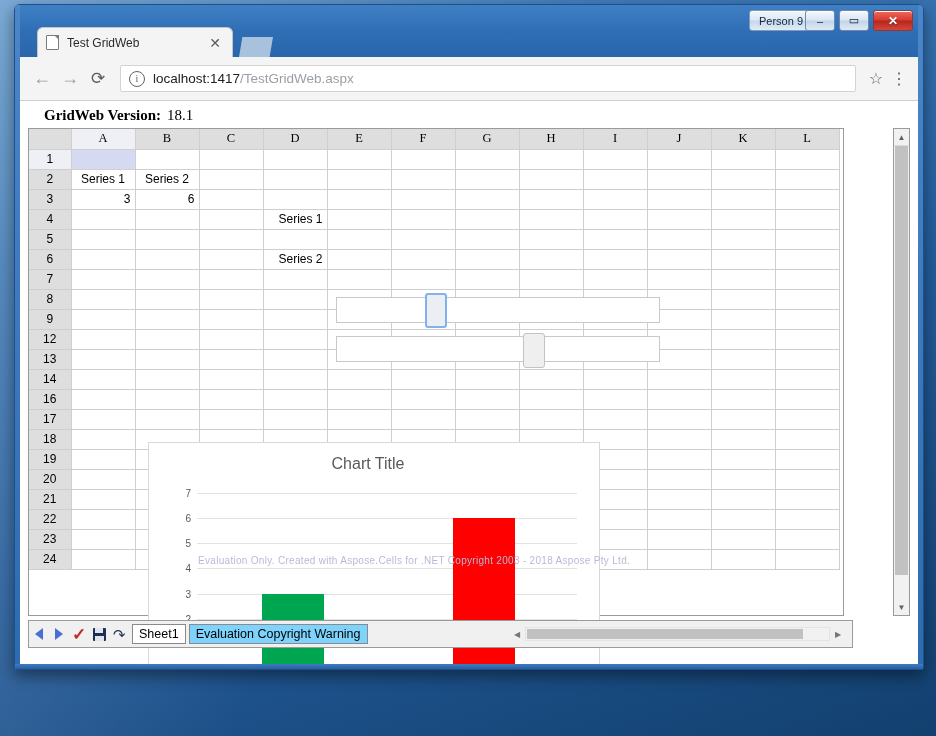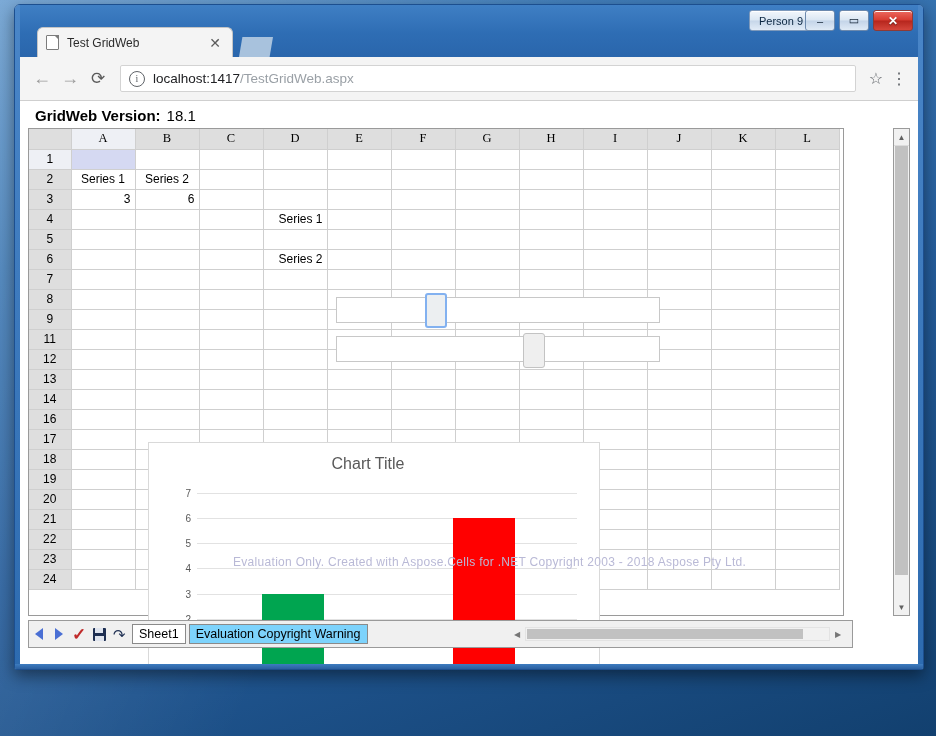--- a/index.html
+++ b/index.html
@@ -78,21 +78,21 @@
     display:flex;align-items:center;justify-content:center;font-size:10px;color:#5f6368;
     font-family:"Liberation Serif",serif;margin-right:8px;flex:none;line-height:1;}
   #omnibox .urltext{font-size:13.5px;color:#9aa0a6;white-space:nowrap;}
   #omnibox .urltext b{color:#202124;font-weight:normal;}
   .starbtn{width:24px;font-size:16px;color:#5f6368;text-align:center;flex:none;}
   .menubtn{width:22px;text-align:center;color:#5f6368;font-size:16px;line-height:.6;flex:none;}
 
   
   #page{position:absolute;left:5px;right:5px;top:96px;bottom:5px;background:#fff;overflow:hidden;}
 
-  #version{position:absolute;left:15px;top:6px;font-family:Liberation Sans, sans-serif;
+  #version{position:absolute;left:24px;top:6px;font-family:Liberation Serif, serif;
     font-weight:bold;font-size:15px;color:#000;}
   #version .ver{font-weight:normal;margin-left:6px;}
 
   
   #grid-wrap{position:absolute;left:8px;top:27px;width:816px;height:488px;
     border:1px solid #9a9a9a;box-sizing:border-box;background:#fff;overflow:hidden;}
   table.grid{border-collapse:collapse;table-layout:fixed;font-size:12px;color:#000;}
   table.grid td,table.grid th{border-right:1px solid #cfcfcf;border-bottom:1px solid #cfcfcf;
     height:20px;padding:0 4px;box-sizing:border-box;font-weight:normal;overflow:hidden;white-space:nowrap;}
   th.colhead{background:#dedede;border-right:1px solid #9a9a9a;border-bottom:1px solid #9a9a9a;
@@ -125,22 +125,22 @@
   
   #chart{position:absolute;left:128px;top:341px;width:452px;height:241px;
     background:#fff;border:1px solid #d9d9d9;box-sizing:border-box;overflow:hidden;}
   #chart .ctitle{position:absolute;left:0;right:12px;top:12px;text-align:center;
     font-size:16px;color:#595959;}
   .plot{position:absolute;left:20px;right:18px;top:50px;height:176px;}
   .ylab{position:absolute;left:0;width:22px;text-align:right;font-size:10px;color:#595959;
     transform:translateY(-50%);}
   .gline{position:absolute;left:28px;right:4px;height:1px;background:#e2e2e2;}
   .bar{position:absolute;bottom:0;}
-  #watermark{position:absolute;left:178px;top:454px;width:338px;font-size:12px;
-    color:#b9b9d6;white-space:nowrap;letter-spacing:.3px;pointer-events:none;margin-left:35px;}
+  #watermark{position:absolute;left:178px;top:454px;width:338px;font-size:10px;
+    color:#b9b9d6;white-space:nowrap;letter-spacing:.3px;pointer-events:none;}
 
   
   #botbar{position:absolute;left:8px;top:519px;width:825px;height:28px;
     background:#f0f0f0;border:1px solid #9a9a9a;box-sizing:border-box;display:flex;align-items:center;}
   .tb-ico{width:20px;height:26px;display:flex;align-items:center;justify-content:center;flex:none;}
   .tri{width:0;height:0;border-style:solid;}
   .tri.left{border-width:6px 8px 6px 0;border-color:transparent #4a6fd4 transparent transparent;}
   .tri.right{border-width:6px 0 6px 8px;border-color:transparent transparent transparent #4a6fd4;}
   .check{color:#c02b2b;font-size:17px;font-weight:bold;line-height:1;}
   .floppy{width:13px;height:13px;background:#1e2f52;position:relative;border-radius:1px;}
@@ -350,35 +350,20 @@
               <td class="cell"></td>
               <td class="cell"></td>
               <td class="cell"></td>
               <td class="cell"></td>
               <td class="cell"></td>
               <td class="cell"></td>
               <td class="cell"></td>
             </tr>
             <tr>
               <th class="rowhead">9</th>
-              <td class="cell"></td>
-              <td class="cell"></td>
-              <td class="cell"></td>
-              <td class="cell"></td>
-              <td class="cell"></td>
-              <td class="cell"></td>
-              <td class="cell"></td>
-              <td class="cell"></td>
-              <td class="cell"></td>
-              <td class="cell"></td>
-              <td class="cell"></td>
-              <td class="cell"></td>
-            </tr>
-            <tr>
-              <th class="rowhead">11</th>
               <td class="cell"></td>
               <td class="cell"></td>
               <td class="cell"></td>
               <td class="cell"></td>
               <td class="cell"></td>
               <td class="cell"></td>
               <td class="cell"></td>
               <td class="cell"></td>
               <td class="cell"></td>
               <td class="cell"></td>

